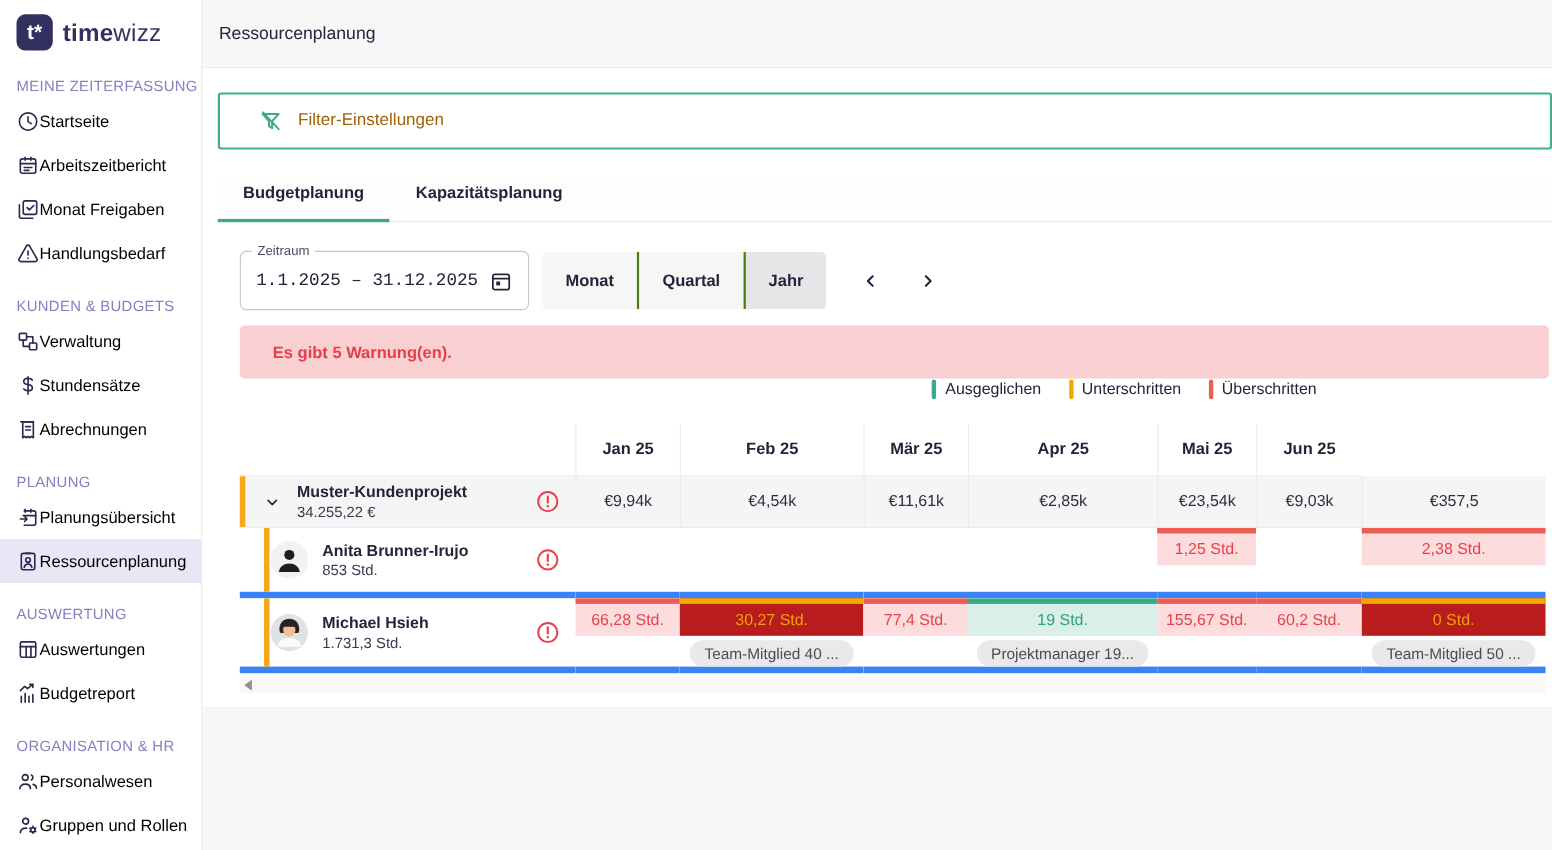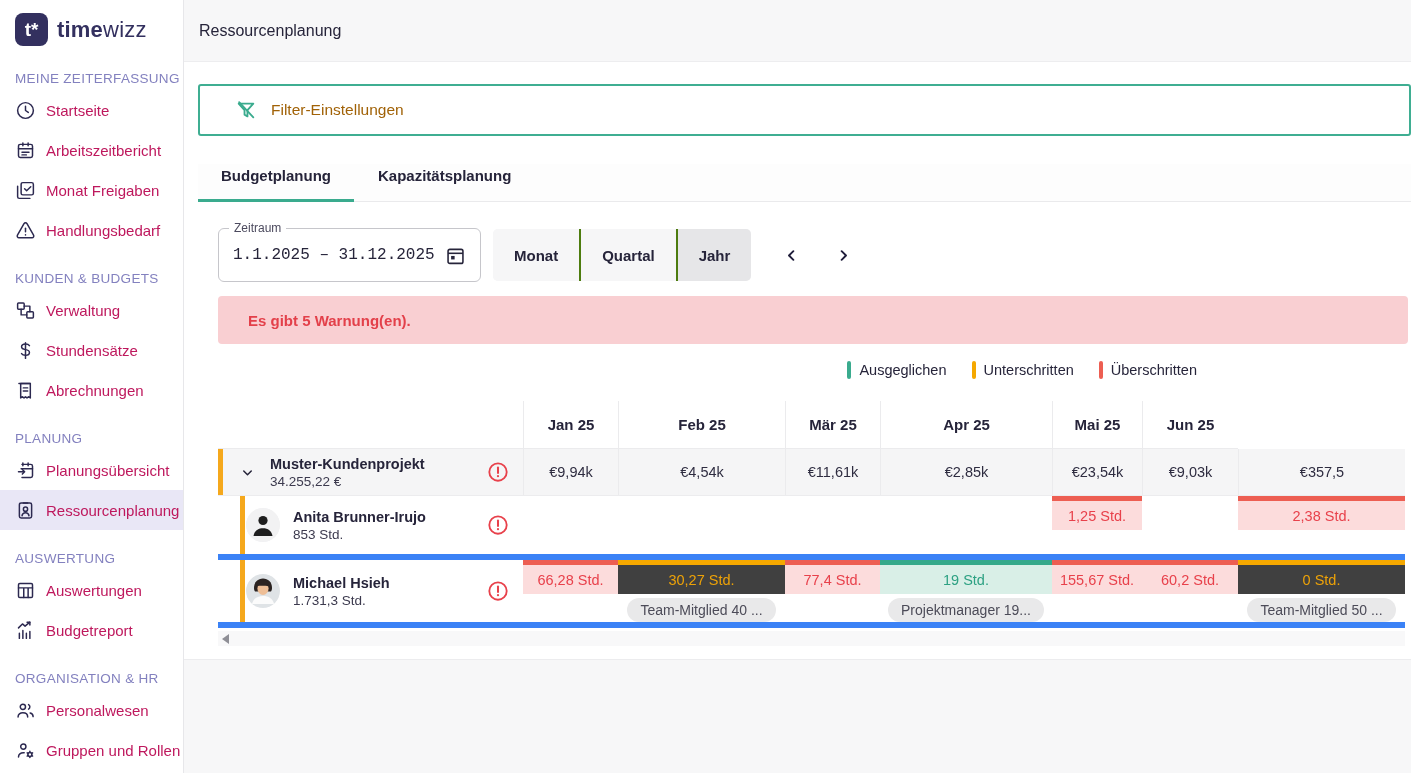--- a/index.html
+++ b/index.html
@@ -10,22 +10,22 @@
   
   .sidebar { width:184px; background:#fff; border-right:1px solid #e7e7ea; flex:none; padding-bottom:10px; }
   .logo { display:flex; align-items:center; gap:9px; padding:13px 0 4px 15px; }
   .logo-badge { width:33px; height:33px; border-radius:8px; background:#33305f; color:#fff;
     display:flex; align-items:center; justify-content:center; font-size:19px; font-weight:bold; }
   .logo-text { font-size:22px; color:#33305f; letter-spacing:.2px; }
   .logo-text b { font-weight:bold; }
   .logo-text span { font-weight:500; }
   .side-section-label { padding:0 0 0 15px; margin-top:21px; margin-bottom:4px; font-size:13.5px;
     color:#8381bf; font-weight:500; letter-spacing:.3px; }
-  .side-item { display:flex; align-items:center; gap:10px; height:40px; padding-left:15px;
-    font-size:15px; font-weight:500; color:#be185d; cursor:pointer; }
+  .side-item { display:flex; align-items:center; gap:0; height:40px; padding-left:15px;
+    font-size:15px; font-weight:500; color:#000000; cursor:pointer; }
   .side-item.active { background:#e9e7f6; }
   .side-item svg { width:21px; height:21px; flex:none; stroke:#2c2950; fill:none;
     stroke-width:1.7; stroke-linecap:round; stroke-linejoin:round; }
 
   
   .main { flex:1; display:flex; flex-direction:column; background:#f7f7f8; min-width:0; }
   .topbar { height:62px; background:#f7f7f8; border-bottom:1px solid #ededef;
     display:flex; align-items:center; padding-left:15px; flex:none; }
   .page-title { font-size:16px; color:#26243a; font-weight:500; }
   .panel { background:#fff; padding:22px 0 13px 14px; border-bottom:1px solid #ececee; }
@@ -54,21 +54,21 @@
     color:#26243a; padding:0 21px; cursor:pointer; border-left:2px solid #4d7c0f; }
   .pbtn:first-child { border-left:none; }
   .pbtn.selected { background:#e6e6e8; }
   .navchev { border:none; background:transparent; margin-left:29px; cursor:pointer; padding:4px; }
   .navchev svg { width:15px; height:15px; stroke:#1f1d3a; fill:none; stroke-width:3; stroke-linecap:round; stroke-linejoin:round; display:block; }
 
   .warn-banner { margin-top:14px; margin-right:3px; height:48px; background:#f9cfd2; border-radius:4px;
     display:flex; align-items:center; padding-left:30px; }
   .warn-banner-text { color:#e3404a; font-weight:bold; font-size:15px; }
 
-  .legend { display:flex; justify-content:flex-end; gap:25px; margin-top:16px; padding-right:214px; height:19px; }
+  .legend { display:flex; justify-content:flex-end; gap:25px; padding-right:214px; height:19px; }
   .legend-item { display:flex; align-items:center; gap:8px; font-size:14.5px; color:#26243a; }
   .legend-bar { width:4px; height:18px; border-radius:2px; }
 
   
   .grid { display:grid; grid-template-columns:305px 95px 167px 95px 172px 90px 96px 167px; }
   .ptable { margin-top:22px; width:1187px; }
   .th { height:48px; display:flex; align-items:center; justify-content:center; font-size:15px;
     font-weight:bold; color:#26243a; border-left:1px solid #ebebed; border-bottom:1px solid #ebebed; cursor:default; }
   .th.current { color:#3aab8e; box-shadow:inset 0 -3px 0 #3aab8e; }
   .th-name { border-left:none; border-bottom:1px solid #ebebed; }
@@ -93,21 +93,21 @@
   .row-anita { height:64px; }
   .row-michael { height:65px; }
   .mcell { display:flex; flex-direction:column; align-items:stretch; }
   .block { height:34px; display:flex; flex-direction:column; }
   .block:not([data-status]) { visibility:hidden; }
   .block .bar { height:5px; }
   .block .val { flex:1; display:flex; align-items:center; justify-content:center; font-size:14.5px; }
   .block[data-status="over"] { background:#fcdcdc; }
   .block[data-status="over"] .bar { background:#ed5e52; }
   .block[data-status="over"] .val { color:#e8414b; }
-  .block[data-status="under"] { background:#404040; }
+  .block[data-status="under"] { background:#b91c1c; }
   .block[data-status="under"] .bar { background:#f5a800; }
   .block[data-status="under"] .val { color:#eda207; }
   .block[data-status="balanced"] { background:#d9efe7; }
   .block[data-status="balanced"] .bar { background:#35a98a; }
   .block[data-status="balanced"] .val { color:#2da183; }
   .tag { margin:4px auto 0; background:#e9e9ea; color:#4c4b58; border-radius:14px; font-size:14px;
     padding:4px 13px; max-width:92%; white-space:nowrap; overflow:hidden; text-overflow:ellipsis; cursor:default; }
   .tag:empty { display:none; }
 
   .hscroll { margin-top:6px; height:15px; background:#f8f8f9; display:flex; align-items:center; width:1187px; cursor:pointer; }

